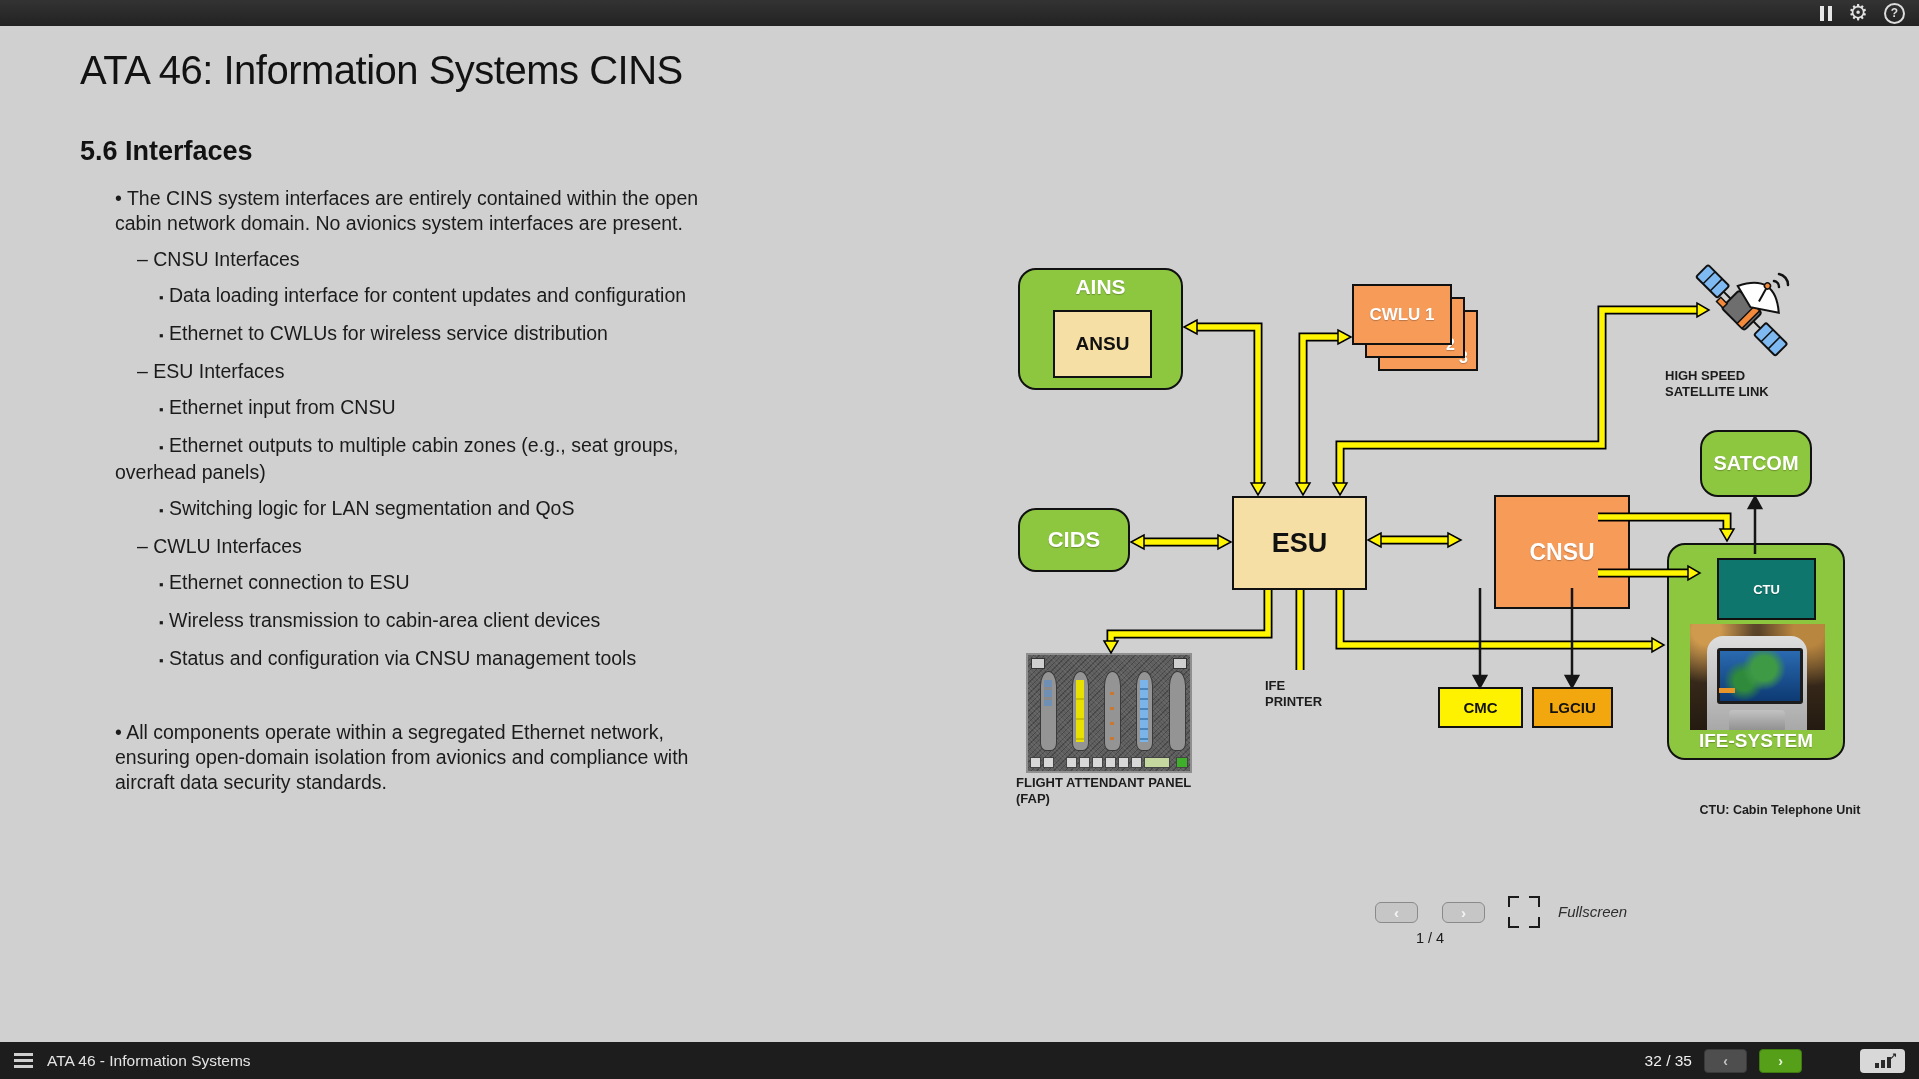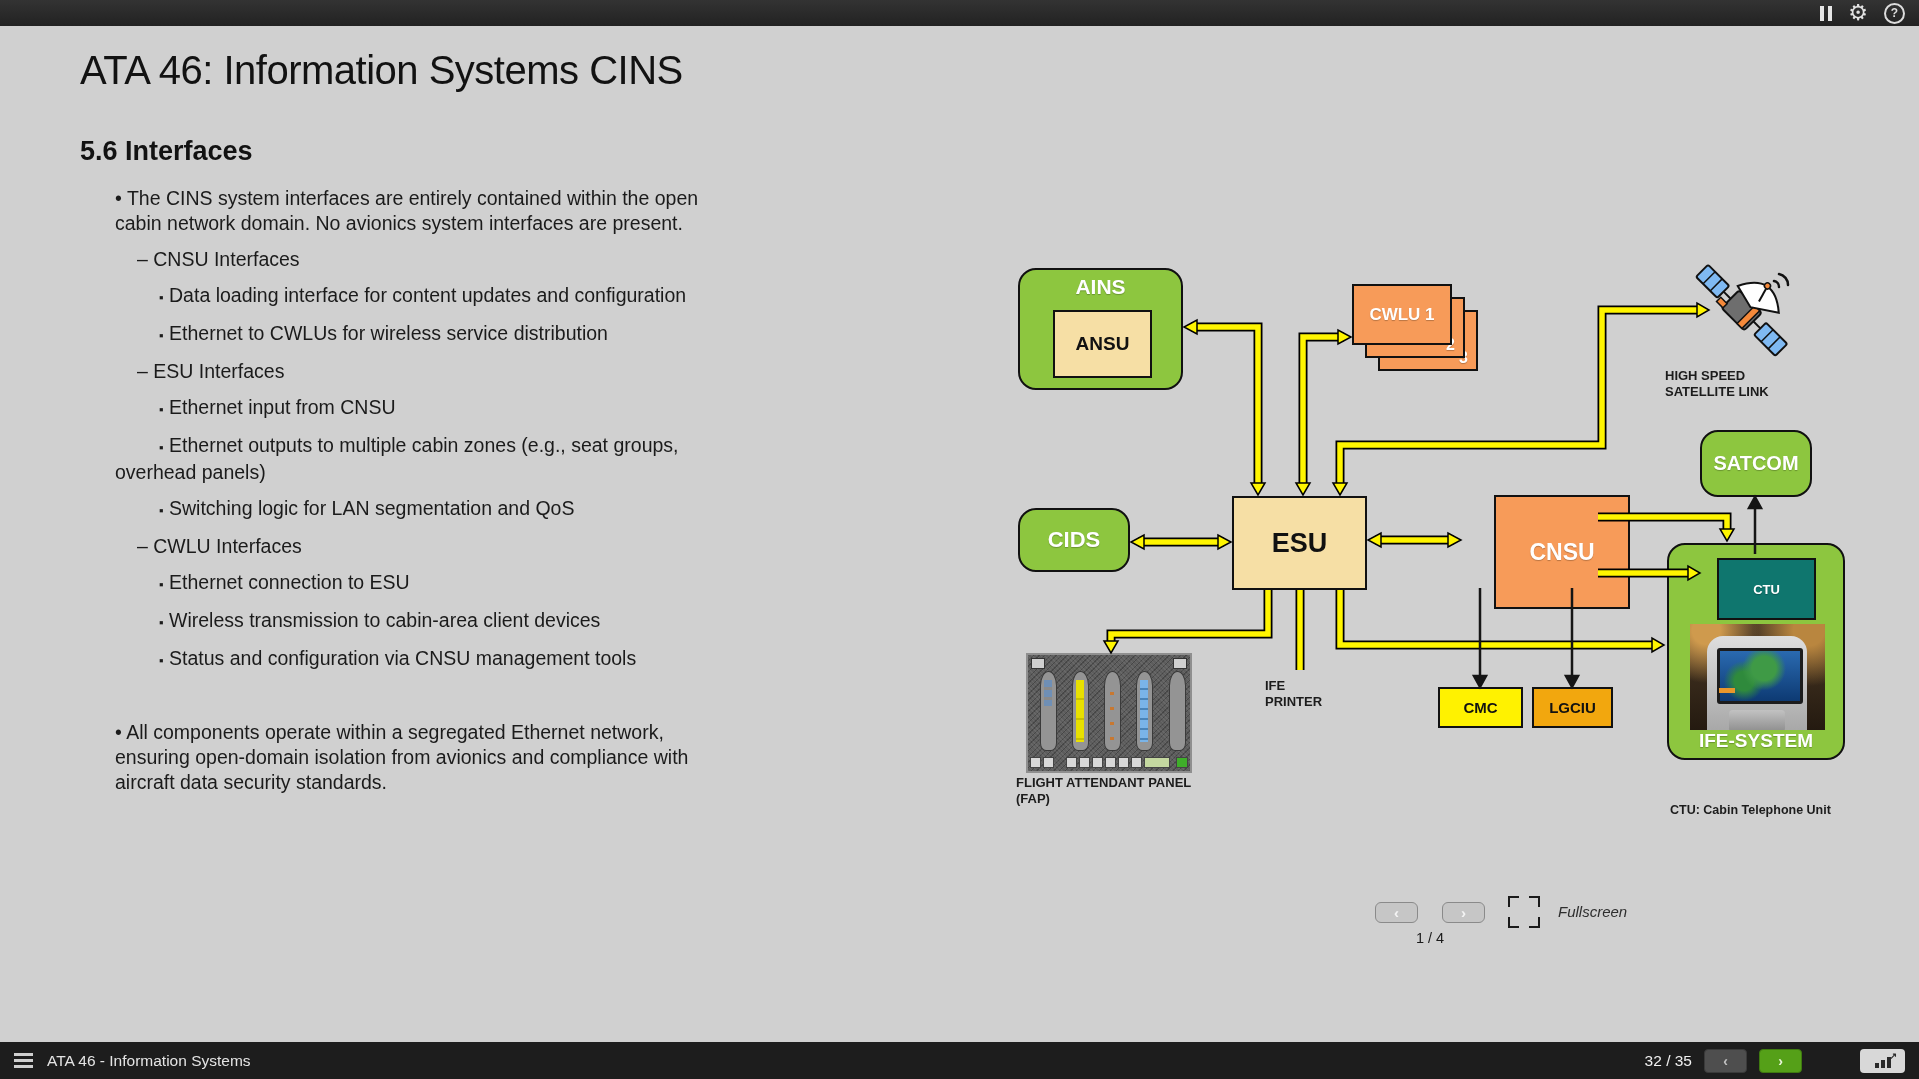--- a/index.html
+++ b/index.html
@@ -61,21 +61,21 @@
             font-size:19px;font-weight:bold;color:#fff;}
   .cmc{left:428px;top:477px;width:85px;height:41px;background:#fff200;color:#111;
        text-shadow:none;font-size:15px;}
   .lgciu{left:522px;top:477px;width:81px;height:41px;background:#f2a70e;color:#111;
        text-shadow:none;font-size:15px;}
   .dlabel{position:absolute;text-align:left;font-weight:bold;color:#1c1c1c;
           font-size:13px;line-height:16px;}
   .satlink{left:655px;top:158px;width:168px;}
   .printer{left:255px;top:468px;width:96px;}
   .faplabel{left:6px;top:565px;width:186px;}
-  .ctucaption{left:660px;top:592px;width:220px;text-align:left;font-size:12.5px;}
+  .ctucaption{left:660px;top:592px;width:220px;text-align:center;font-size:12.5px;}
 
   
   .seatphoto{position:absolute;left:21px;top:79px;width:135px;height:106px;
      background:radial-gradient(circle at 12% 6%, #cf9a4d 0 9%, rgba(0,0,0,0) 34%),
                 radial-gradient(circle at 88% 6%, #b9863f 0 10%, rgba(0,0,0,0) 36%),
                 linear-gradient(#4c3a26,#241a10);overflow:hidden;}
   .seatback{position:absolute;left:17px;top:12px;width:100px;height:94px;
      background:linear-gradient(#dedede,#a8a8a8);border-radius:16px 16px 0 0;}
   .seatscreen{position:absolute;left:10px;top:12px;width:80px;height:50px;border:3px solid #1c1c1c;
      border-radius:3px;background:

